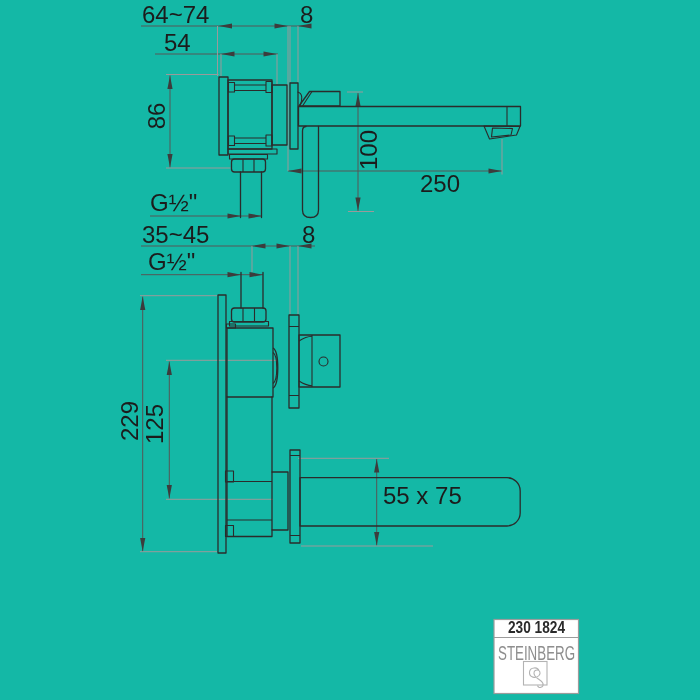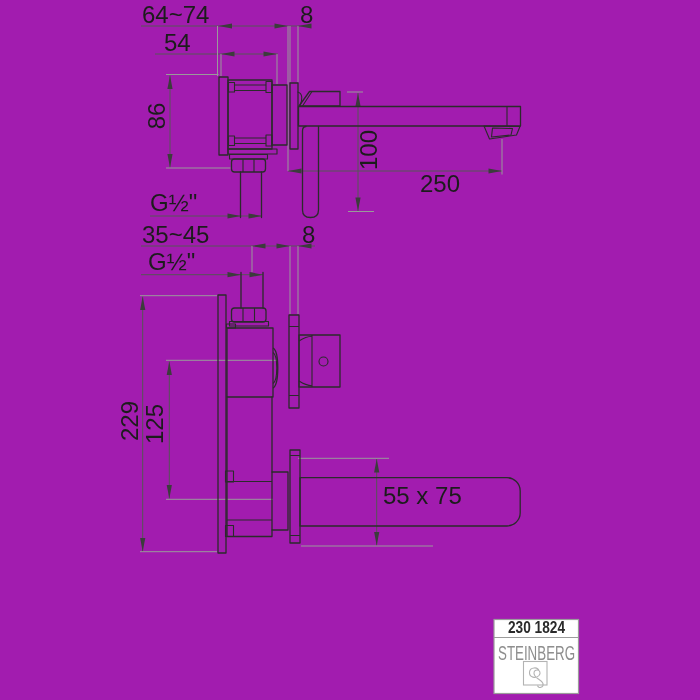--- a/index.html
+++ b/index.html
@@ -1,16 +1,16 @@
 <!DOCTYPE html>
 <html><head>
 <meta charset="utf-8">
 <style>
   html,body{margin:0;padding:0;background:#ffffff;}
-  .sheet{position:relative;width:700px;height:700px;background:#a21caf;overflow:hidden;}
+  .sheet{position:relative;width:700px;height:700px;background:#14b8a6;overflow:hidden;}
   svg{display:block;}
   .outline{fill:none;stroke:#2b2b2b;stroke-width:1.3;stroke-linejoin:round;stroke-linecap:round;}
   .outline2{fill:none;stroke:#2b2b2b;stroke-width:1.1;stroke-linejoin:round;}
   .dim{fill:none;stroke:#565656;stroke-width:1;}
   .ext{fill:none;stroke:#9a9a9a;stroke-width:1;}
   .arrow{fill:#3c3c3c;stroke:none;}
   .dimtext{font-family:"Liberation Sans",sans-serif;font-size:24px;fill:#1c1c1c;}
   .tb-border{fill:#ffffff;stroke:#9c9c9c;stroke-width:1.2;}
   .tb-line{fill:none;stroke:#9c9c9c;stroke-width:1.2;}
   .tb-logo{fill:none;stroke:#b3b3b3;stroke-width:1.1;}

